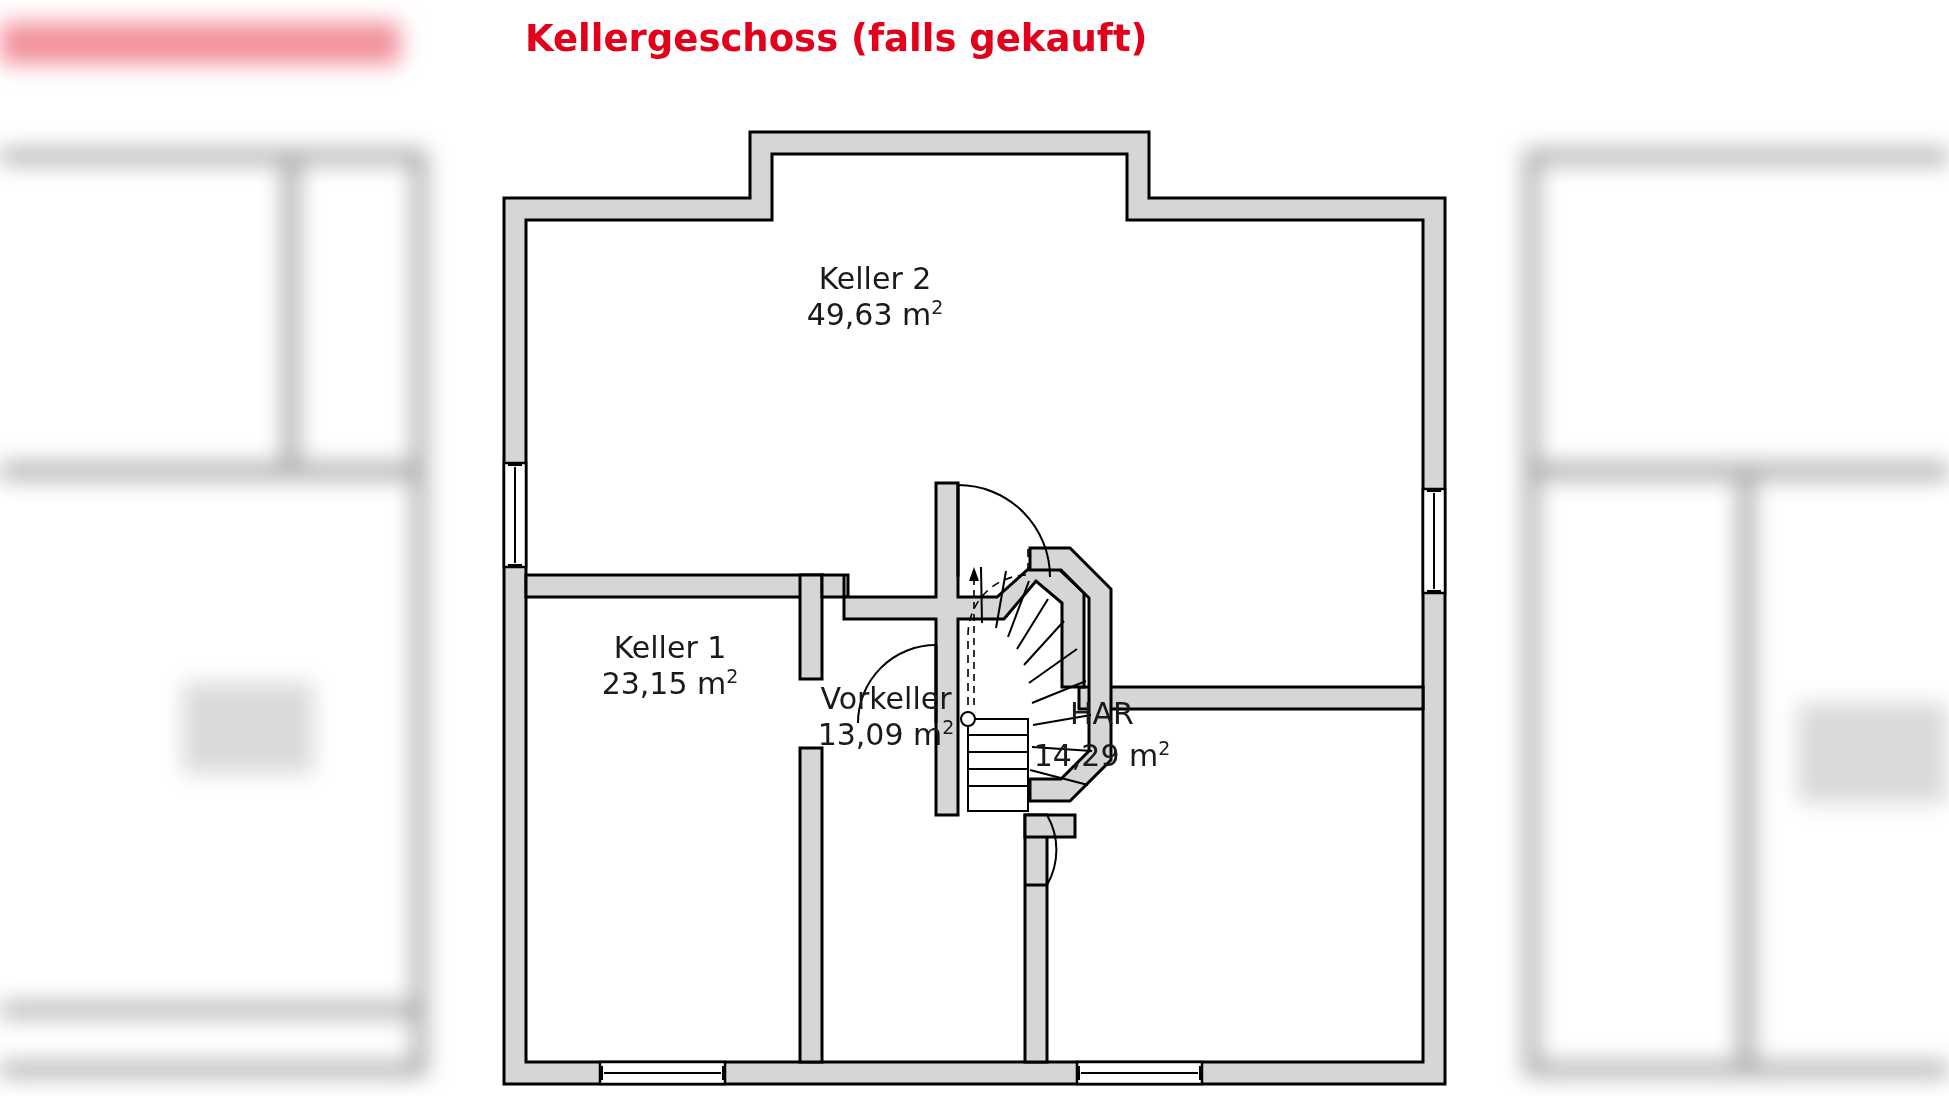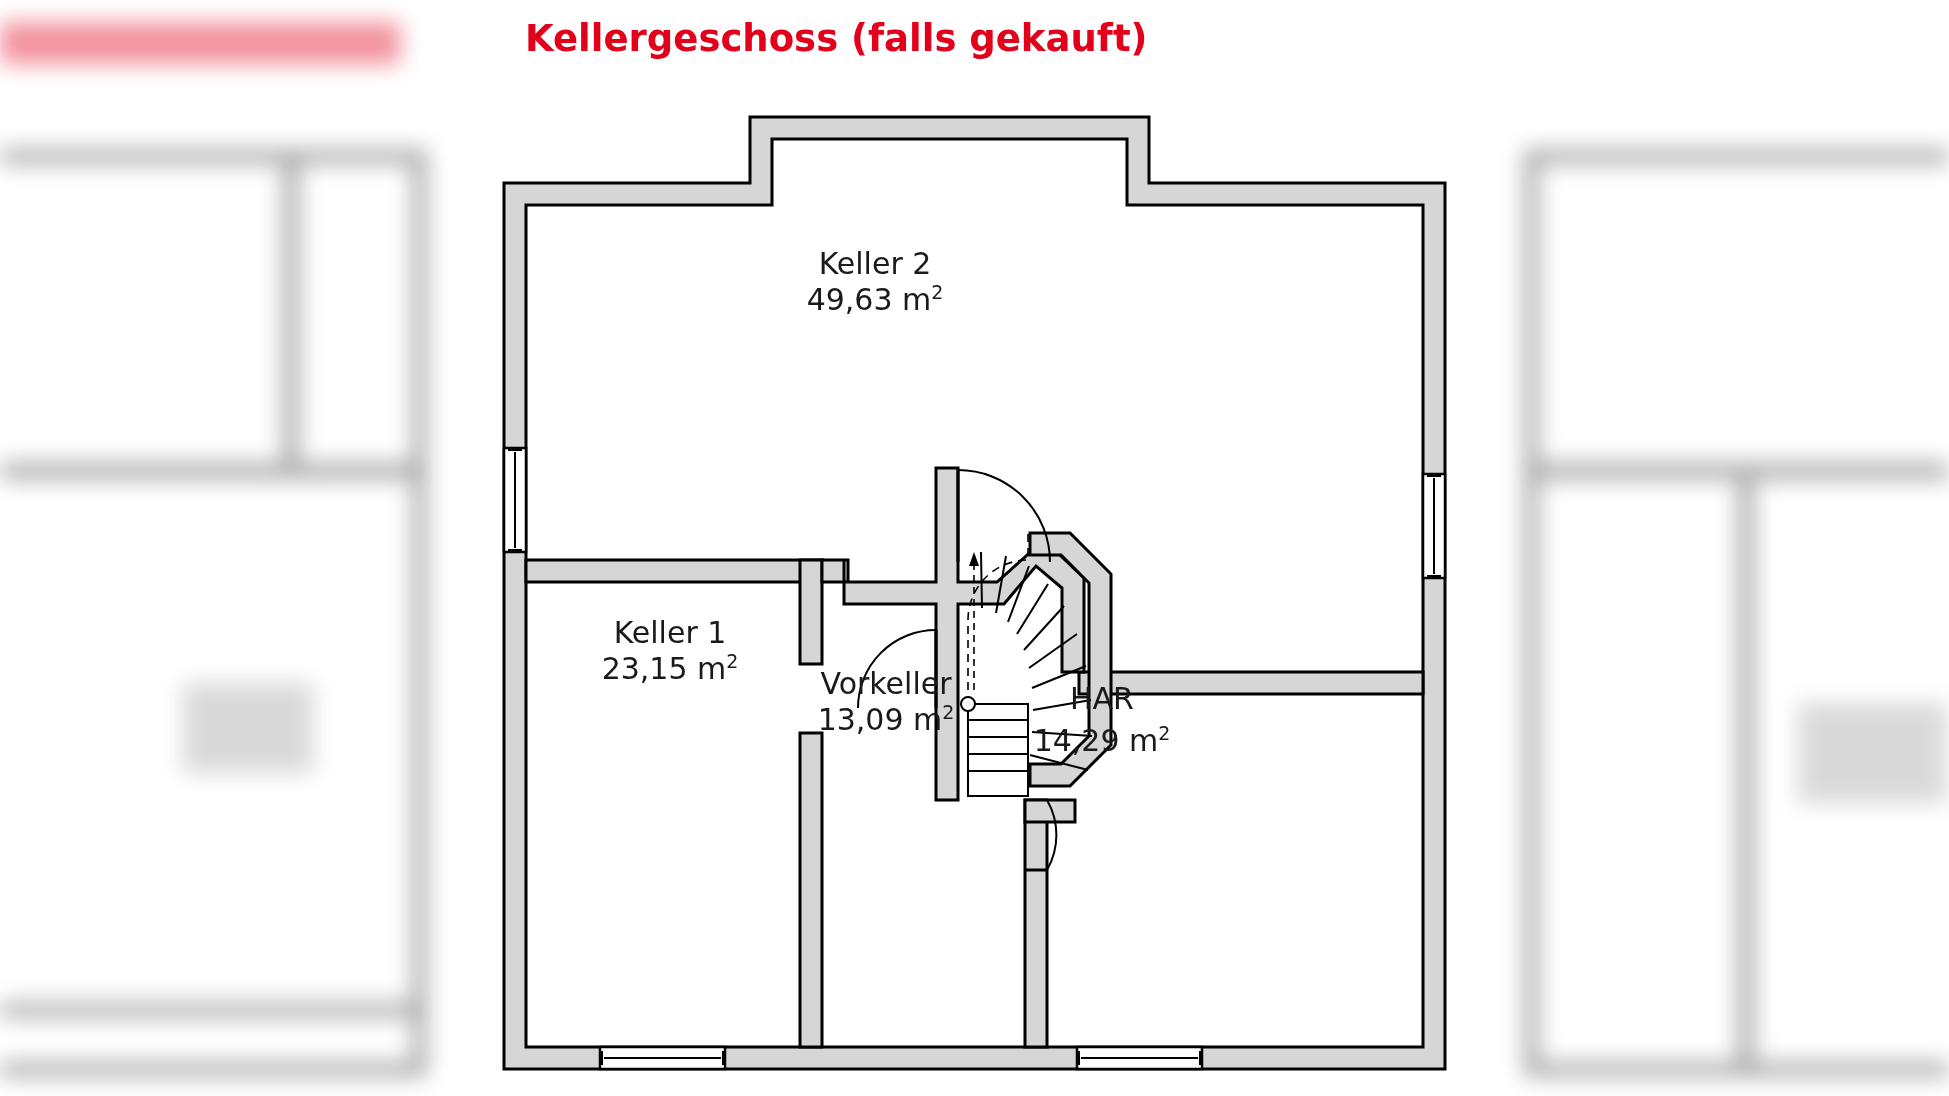--- a/index.html
+++ b/index.html
@@ -77,21 +77,21 @@
     font-weight: bold;
     font-size: 37px;
     color: #e2001a;
     letter-spacing: 0px;
     white-space: nowrap;
     margin-left: 28px;
   }
   .plan-wrap {
     position: absolute;
     left: 484px;
-    top: 0px;
+    top: 15px;
     width: 981px;
     height: 912px;
   }
   svg.plan {
     display: block;
   }
   .room-label {
     font-family: "DejaVu Sans", sans-serif;
     font-size: 30px;
     fill: #1a1a1a;

